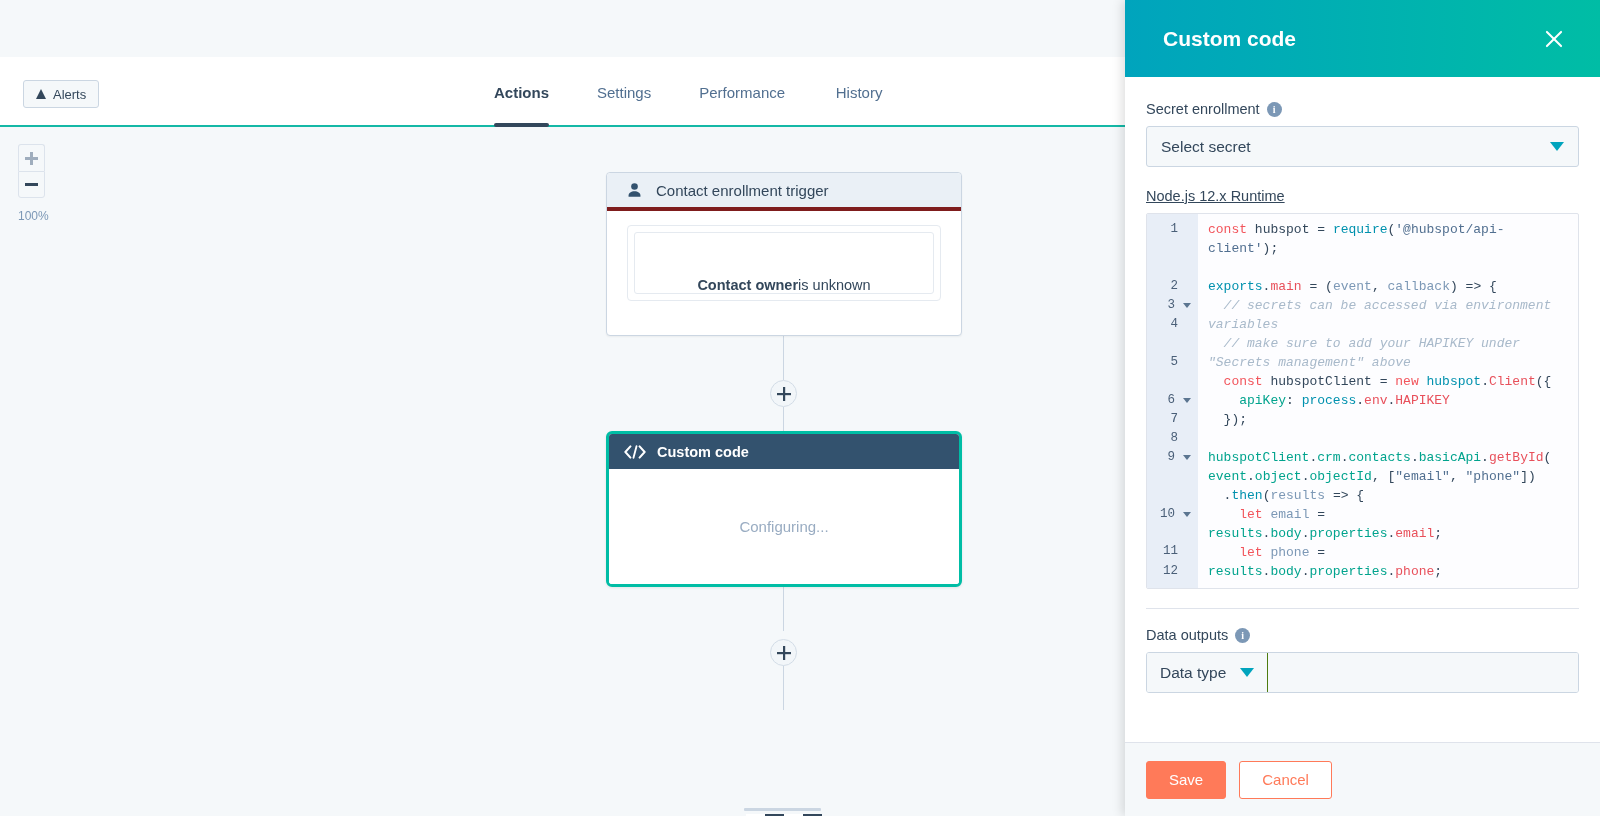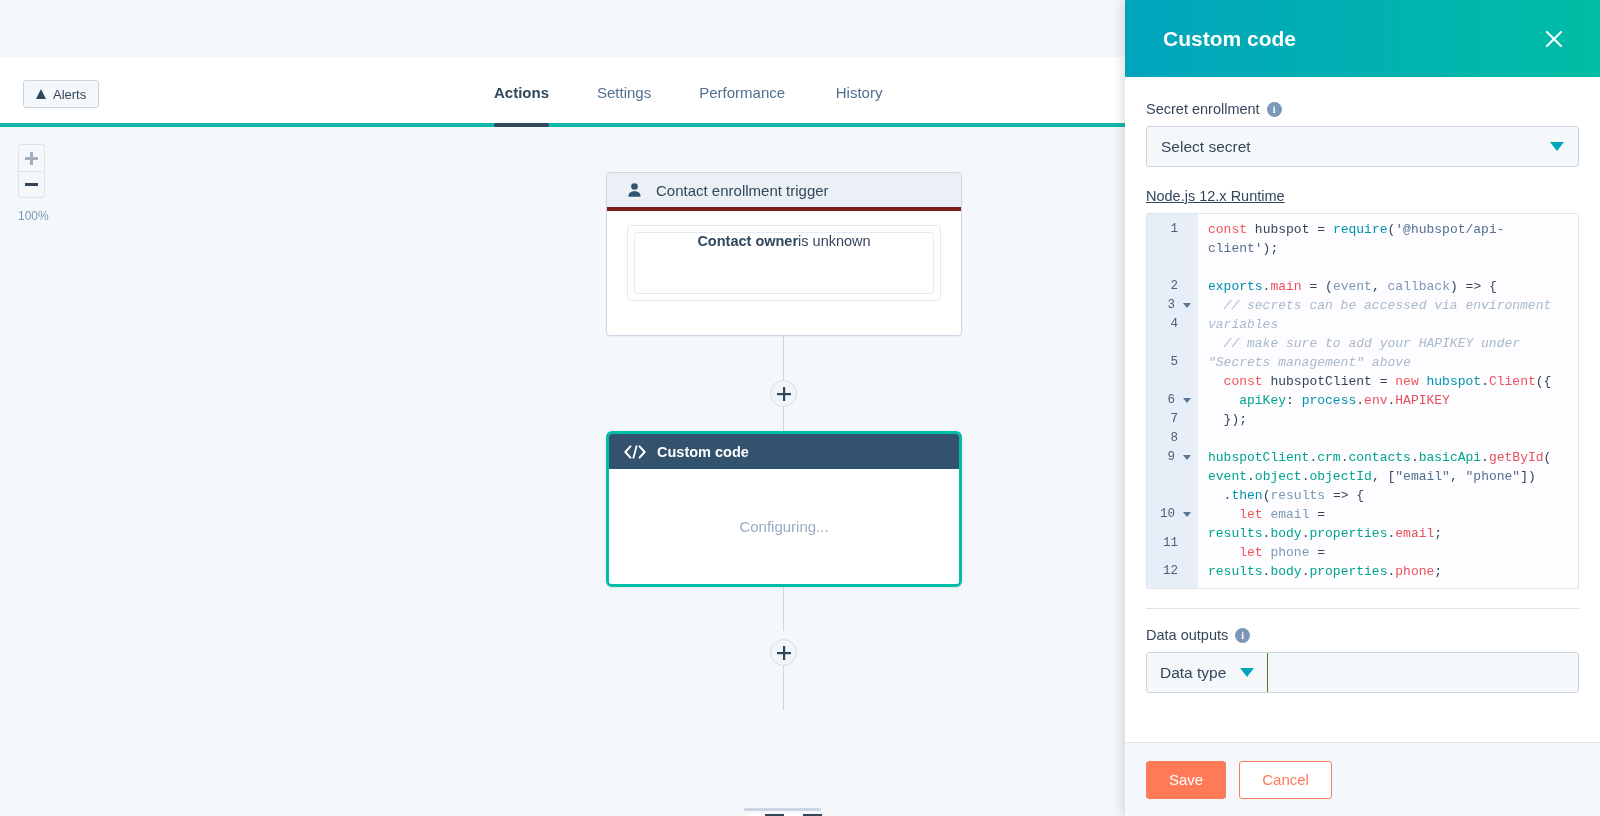--- a/index.html
+++ b/index.html
@@ -34,21 +34,21 @@
     pointer-events: none;
   }
   .wf-title {
     color: #ffffff; font-size: 22px; font-weight: 400; letter-spacing: .1px;
   }
   .pencil-btn { pointer-events: auto; cursor: pointer; display:flex; align-items:center; }
 
   
   .tabbar {
     position: absolute; left: 0; top: 57px; width: 1600px; height: 70px;
-    background: #ffffff; border-bottom: 4px solid #14b8a6;
+    background: #ffffff; border-bottom: 2px solid #14b8a6;
   }
   .alerts-btn {
     position: absolute; left: 23px; top: 23px;
     height: 28px; padding: 0 12px;
     display: flex; align-items: center; gap: 7px;
     background: #f5f8fa; border: 1px solid #cbd6e2; border-radius: 3px;
     color: #33475b; font-size: 13px; cursor: pointer;
   }
   .warn-tri {
     width: 0; height: 0;
@@ -110,21 +110,21 @@
     background: #eaf0f6; border-bottom: 4px solid #7f1d1d;
     border-radius: 4px 4px 0 0; color: #33475b; font-weight: 400;
     font-size: 15px;
   }
   .trigger-body { padding: 14px 20px 20px 20px; }
   .filter-outer {
     border: 1px solid #e5eaf0; border-radius: 4px; padding: 6px;
   }
   .filter-inner {
     border: 1px solid #e5eaf0; border-radius: 3px;
-    height: 62px; display: flex; align-items: flex-start; justify-content: center;
+    height: 62px; display: flex; align-items: flex-end; justify-content: center;
     font-size: 14.5px; color: #33475b; background: #fff;
   }
   .filter-inner b { font-weight: 700; }
 
   .code-node {
     left: 606px; top: 303px; width: 356px; height: 156px;
     border: 3px solid #00bda5; border-radius: 6px; padding: 0;
     overflow: hidden; box-shadow: 0 1px 3px rgba(0,0,0,.08);
   }
   .code-node .node-head {
@@ -427,21 +427,21 @@
               <span style="width:8px"></span>
             </div>
           <div class="gnum" style="top:234px">
               <span>9</span>
               <span class="fold"></span>
             </div>
           <div class="gnum" style="top:291px">
               <span>10</span>
               <span class="fold"></span>
             </div>
-          <div class="gnum" style="top:320px">
+          <div class="gnum" style="top:328px">
               <span>11</span>
               <span style="width:8px"></span>
             </div>
           <div class="gnum" style="top:348px">
               <span>12</span>
               <span style="width:8px"></span>
             </div>
         </div>
         <div class="code-area"><div class="ln"><span class="tok-kw">const</span> <span class="tok-pl">hubspot</span> <span class="tok-pl">=</span> <span class="tok-fn">require</span><span class="tok-pl">(</span><span class="tok-str">'@hubspot/api-</span></div><div class="ln"><span class="tok-str">client'</span><span class="tok-pl">);</span></div><div class="ln"></div><div class="ln"><span class="tok-fn">exports</span><span class="tok-pl">.</span><span class="tok-prop">main</span> <span class="tok-pl">=</span> <span class="tok-pl">(</span><span class="tok-var">event</span><span class="tok-pl">,</span> <span class="tok-var">callback</span><span class="tok-pl">)</span> <span class="tok-pl">=&gt;</span> <span class="tok-pl">{</span></div><div class="ln"><span class="tok-com">  // secrets can be accessed via environment</span></div><div class="ln"><span class="tok-com">variables</span></div><div class="ln"><span class="tok-com">  // make sure to add your HAPIKEY under</span></div><div class="ln"><span class="tok-com">"Secrets management" above</span></div><div class="ln">  <span class="tok-kw">const</span> <span class="tok-pl">hubspotClient</span> <span class="tok-pl">=</span> <span class="tok-kw">new</span> <span class="tok-fn">hubspot</span><span class="tok-pl">.</span><span class="tok-prop">Client</span><span class="tok-pl">({</span></div><div class="ln">    <span class="tok-meth">apiKey</span><span class="tok-pl">:</span> <span class="tok-fn">process</span><span class="tok-pl">.</span><span class="tok-prop">env</span><span class="tok-pl">.</span><span class="tok-prop">HAPIKEY</span></div><div class="ln">  <span class="tok-pl">});</span></div><div class="ln"></div><div class="ln"><span class="tok-meth">hubspotClient</span><span class="tok-pl">.</span><span class="tok-meth">crm</span><span class="tok-pl">.</span><span class="tok-meth">contacts</span><span class="tok-pl">.</span><span class="tok-meth">basicApi</span><span class="tok-pl">.</span><span class="tok-prop">getById</span><span class="tok-pl">(</span></div><div class="ln"><span class="tok-meth">event</span><span class="tok-pl">.</span><span class="tok-meth">object</span><span class="tok-pl">.</span><span class="tok-meth">objectId</span><span class="tok-pl">,</span> <span class="tok-pl">[</span><span class="tok-str">"email"</span><span class="tok-pl">,</span> <span class="tok-str">"phone"</span><span class="tok-pl">])</span></div><div class="ln">  <span class="tok-pl">.</span><span class="tok-fn">then</span><span class="tok-pl">(</span><span class="tok-var">results</span> <span class="tok-pl">=&gt;</span> <span class="tok-pl">{</span></div><div class="ln">    <span class="tok-kw">let</span> <span class="tok-var">email</span> <span class="tok-pl">=</span></div><div class="ln"><span class="tok-meth">results</span><span class="tok-pl">.</span><span class="tok-meth">body</span><span class="tok-pl">.</span><span class="tok-meth">properties</span><span class="tok-pl">.</span><span class="tok-prop">email</span><span class="tok-pl">;</span></div><div class="ln">    <span class="tok-kw">let</span> <span class="tok-var">phone</span> <span class="tok-pl">=</span></div><div class="ln"><span class="tok-meth">results</span><span class="tok-pl">.</span><span class="tok-meth">body</span><span class="tok-pl">.</span><span class="tok-meth">properties</span><span class="tok-pl">.</span><span class="tok-prop">phone</span><span class="tok-pl">;</span></div></div>
       </div>

